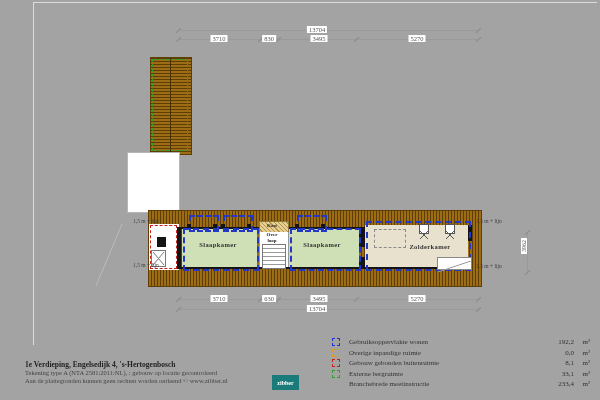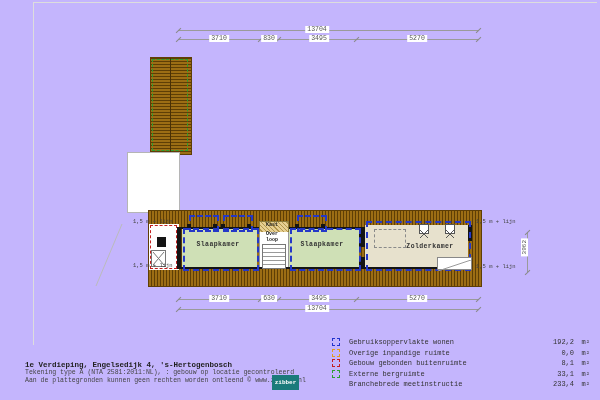--- a/index.html
+++ b/index.html
@@ -1,17 +1,17 @@
 <!DOCTYPE html>
 <html><head>
 <meta charset="utf-8">
 <style>
   html,body{margin:0;padding:0;background:#fff;}
-  .canvas{position:relative;width:600px;height:400px;background:#c4b5fd;overflow:hidden;
-          font-family:Liberation Mono, monospace;color:#333;}
+  .canvas{position:relative;width:600px;height:400px;background:#a3a3a3;overflow:hidden;
+          font-family:Liberation Serif, serif;color:#333;}
   .abs{position:absolute;}
 
   
   .frame-top{left:33px;top:2px;width:564px;height:1px;background:#ddd;}
   .frame-left{left:33px;top:2px;width:1px;height:343px;background:#ddd;}
 
   
   .hatch-v{background:repeating-linear-gradient(90deg,#9c6d14 0 2px,#5e3e05 2px 3px);}
   .hatch-h{background:repeating-linear-gradient(0deg,#9c6d14 0 2px,#5e3e05 2px 3px);}
   .hatch-y{background:repeating-linear-gradient(45deg,#e6cf92 0 2px,#b2954a 2px 3px);}

